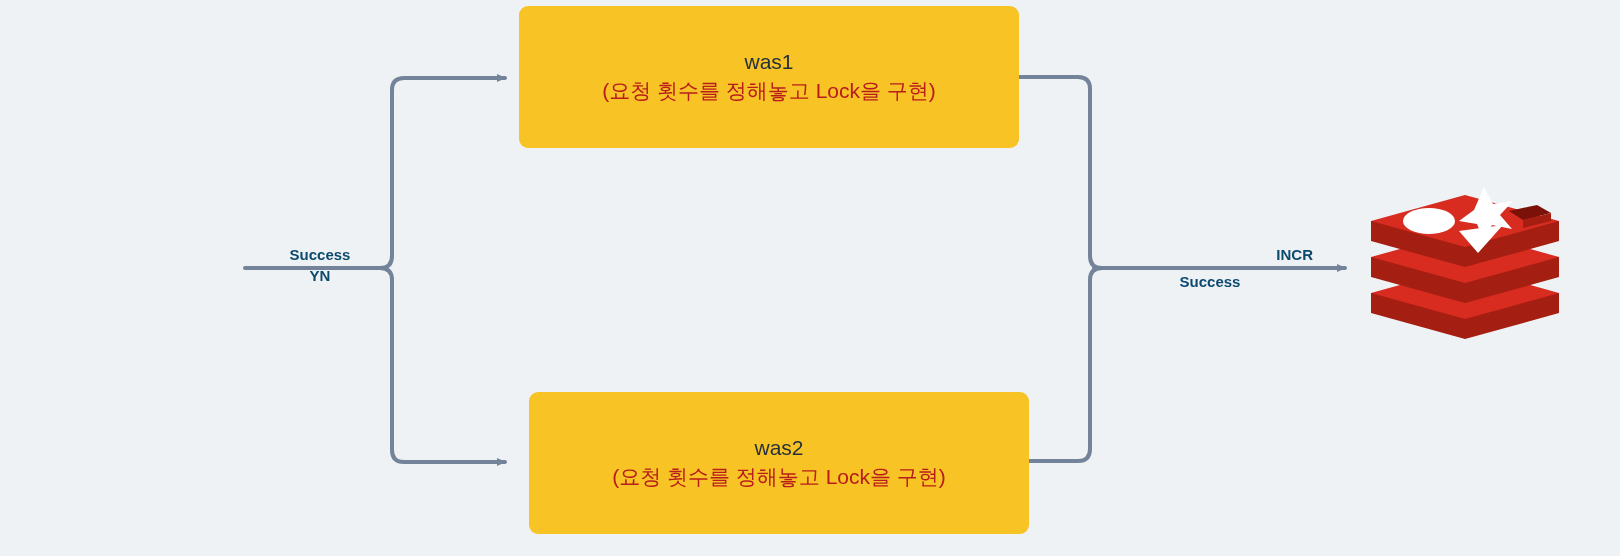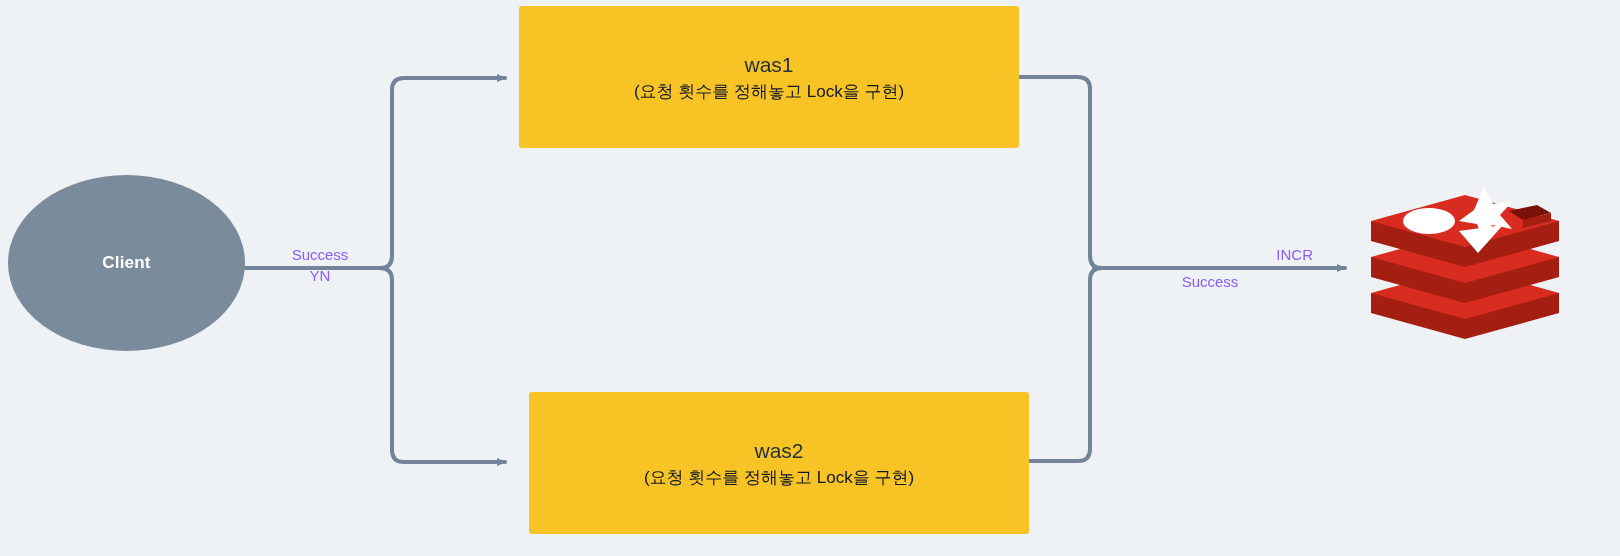--- a/index.html
+++ b/index.html
@@ -46,21 +46,21 @@
     font-weight: 700;
     letter-spacing: 0.2px;
   }
 
   
   .was-box {
     position: absolute;
     left: 519px;
     width: 500px;
     background: #f7c325;
-    border-radius: 3px;
+    border-radius: 9px;
     display: flex;
     flex-direction: column;
     align-items: center;
     justify-content: center;
     box-sizing: border-box;
   }
   #was1-box {
     top: 6px;
     height: 142px;
   }
@@ -69,32 +69,32 @@
     height: 142px;
     margin-left: 10px;
   }
   .was-title {
     color: #25303b;
     font-size: 21px;
     font-weight: 400;
     line-height: 1.38;
   }
   .was-desc {
-    color: #0f172a;
-    font-size: 17px;
+    color: #b91c1c;
+    font-size: 21px;
     font-weight: 400;
     line-height: 1.38;
   }
 
   
   .edge-label {
     position: absolute;
-    color: #8b5cf6;
+    color: #0c4a6e;
     font-size: 15px;
-    font-weight: 400;
+    font-weight: 700;
     text-align: center;
     white-space: nowrap;
   }
   #label-success {
     left: 250px;
     top: 246px;
     width: 140px;
   }
   #label-yn {
     left: 250px;
@@ -140,23 +140,20 @@
 
     <path d="M380,268 Q392,268 392,280 L392,450 Q392,462 404,462 L505,462" fill="none" stroke="#73839a" stroke-width="4" stroke-linecap="round" stroke-linejoin="round" marker-end="url(#arrowhead)"></path>
 
     <path d="M1019,77 L1078,77 Q1090,77 1090,89 L1090,256 Q1090,268 1102,268" fill="none" stroke="#73839a" stroke-width="4" stroke-linecap="round" stroke-linejoin="round"></path>
 
     <path d="M1019,461 L1078,461 Q1090,461 1090,449 L1090,280 Q1090,268 1102,268" fill="none" stroke="#73839a" stroke-width="4" stroke-linecap="round" stroke-linejoin="round"></path>
 
     <path d="M1094,268 L1345,268" fill="none" stroke="#73839a" stroke-width="4" stroke-linecap="round" marker-end="url(#arrowhead)"></path>
   </svg>
 
-  <div class="client-node">
-    <span class="client-label">Client</span>
-  </div>
 
   <div class="was-box" id="was1-box">
     <div class="was-title">was1</div>
     <div class="was-desc">(요청 횟수를 정해놓고 Lock을 구현)</div>
   </div>
 
   <div class="was-box" id="was2-box">
     <div class="was-title">was2</div>
     <div class="was-desc">(요청 횟수를 정해놓고 Lock을 구현)</div>
   </div>

